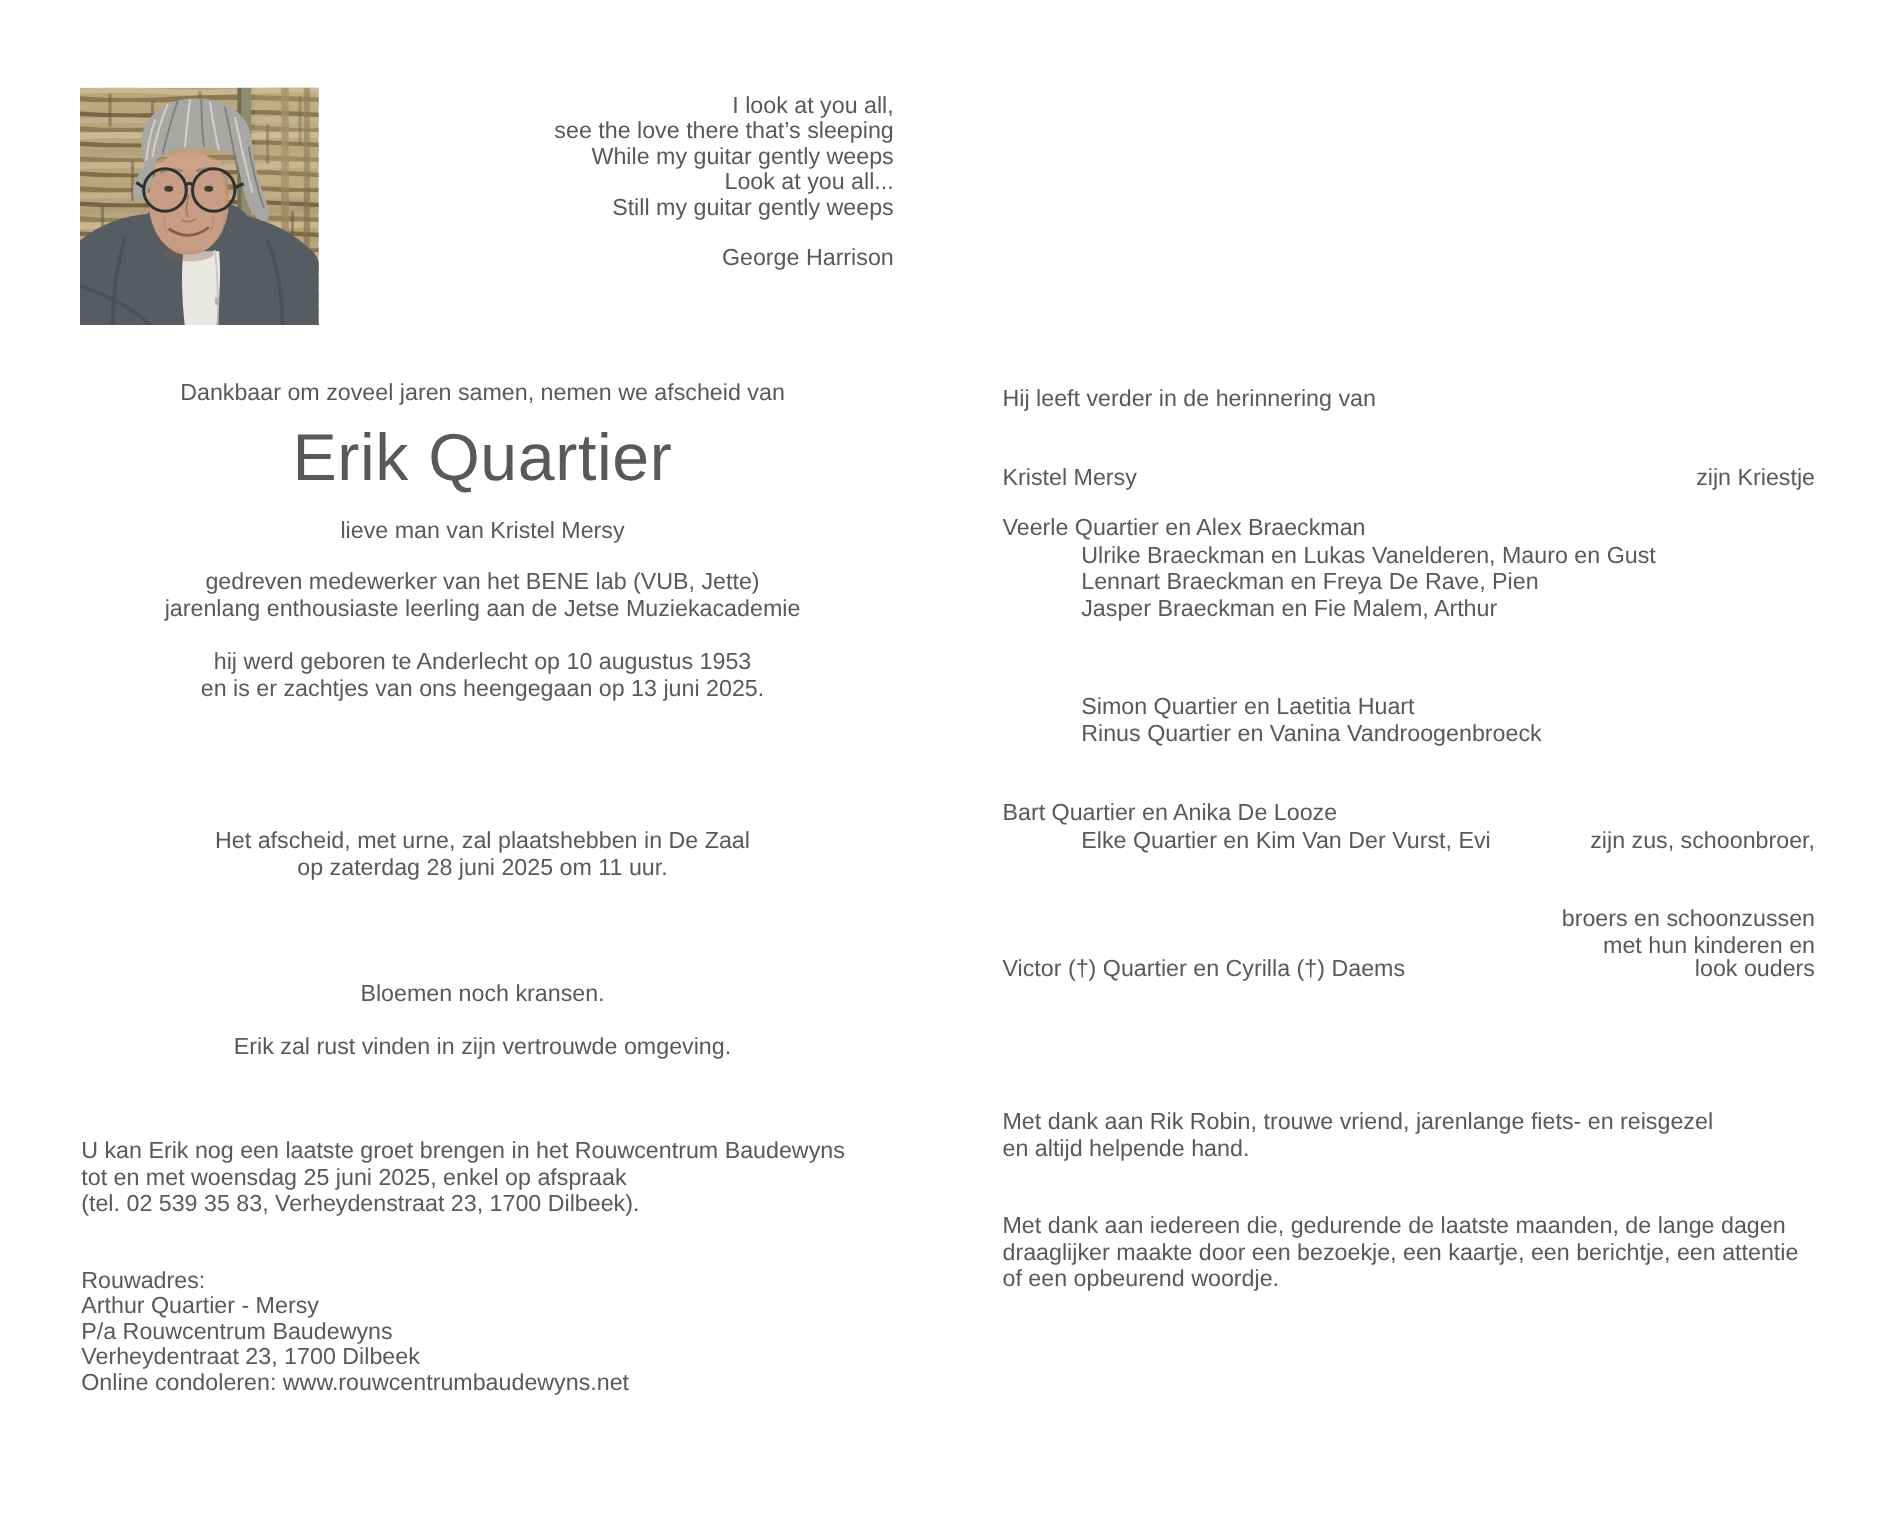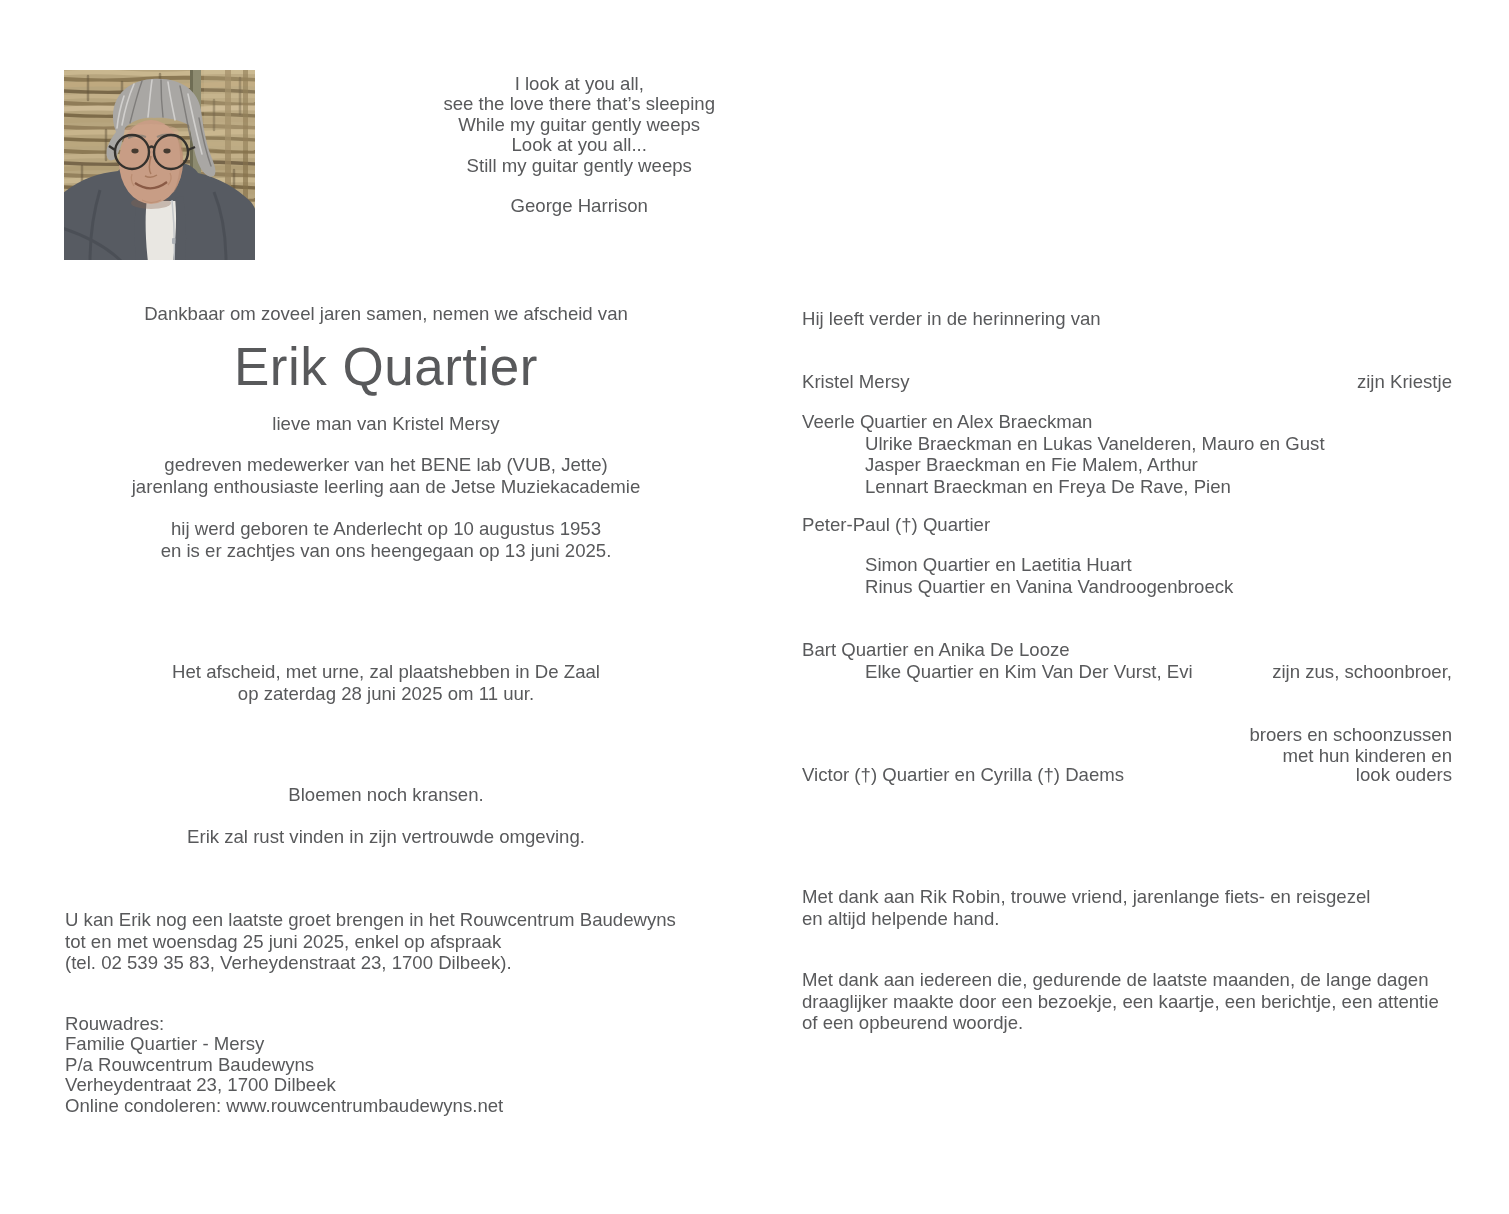--- a/index.html
+++ b/index.html
@@ -4,21 +4,21 @@
 <style>
   html,body{margin:0;padding:0;background:#ffffff;}
   body{width:1509px;height:1214px;font-family:"Liberation Sans","DejaVu Sans",sans-serif;color:#58595b;}
   .sheet{position:relative;width:1509px;height:1214px;background:#ffffff;overflow:hidden;}
   .page{position:absolute;top:0;height:1214px;font-size:18.6px;line-height:21.5px;color:#58595b;}
   .page-left{left:0;width:754px;}
   .page-right{left:754px;width:755px;}
   .abs{position:absolute;}
   .photo{left:64px;top:70px;width:191px;height:190px;overflow:hidden;}
   .photo svg{display:block;}
-  .poem{top:74px;right:39px;text-align:center;line-height:20.4px;}
+  .poem{top:74px;right:39px;text-align:right;line-height:20.4px;}
   .poem-attr{margin-top:20px;}
   .center-col{left:18px;width:736px;text-align:center;}
   .title{font-size:53px;line-height:47px;font-weight:400;letter-spacing:0.5px;}
   .left-col{left:65px;width:660px;text-align:left;}
   .addr{line-height:20.4px;}
   .rp{left:48px;right:57px;}
   .row{display:flex;justify-content:space-between;}
   .ind{padding-left:63px;}
   .right-note{text-align:right;line-height:20.8px;margin-top:44px;}
 </style>
@@ -169,45 +169,44 @@
     <div class="abs center-col" style="top:826px">Erik zal rust vinden in zijn vertrouwde omgeving.</div>
 
     <div class="abs left-col" style="top:909px">
       <div>U kan Erik nog een laatste groet brengen in het Rouwcentrum Baudewyns</div>
       <div>tot en met woensdag 25 juni 2025, enkel op afspraak</div>
       <div>(tel. 02 539 35 83, Verheydenstraat 23, 1700 Dilbeek).</div>
     </div>
 
     <div class="abs left-col addr" style="top:1014px">
       <div>Rouwadres:</div>
-      <div>Familie Quartier - Mersy</div>
+      <div>Arthur Quartier - Mersy</div>
       <div>P/a Rouwcentrum Baudewyns</div>
       <div>Verheydentraat 23, 1700 Dilbeek</div>
       <div>Online condoleren: www.rouwcentrumbaudewyns.net</div>
     </div>
 
   </section>
 
   <section class="page page-right">
 
     <div class="abs rp" style="top:308px">Hij leeft verder in de herinnering van</div>
 
     <div class="abs rp row" style="top:371px">
       <span>Kristel Mersy</span>
       <span>zijn Kriestje</span>
     </div>
 
     <div class="abs rp" style="top:411px">
       <div>Veerle Quartier en Alex Braeckman</div>
       <div class="ind">Ulrike Braeckman en Lukas Vanelderen, Mauro en Gust</div>
+      <div class="ind">Lennart Braeckman en Freya De Rave, Pien</div>
       <div class="ind">Jasper Braeckman en Fie Malem, Arthur</div>
-      <div class="ind">Lennart Braeckman en Freya De Rave, Pien</div>
-    </div>
-
-    <div class="abs rp" style="top:514px">Peter-Paul (†) Quartier</div>
+    </div>
+
 
     <div class="abs rp" style="top:554px">
       <div class="ind">Simon Quartier en Laetitia Huart</div>
       <div class="ind">Rinus Quartier en Vanina Vandroogenbroeck</div>
     </div>
 
     <div class="abs rp" style="top:639px">
       <div>Bart Quartier en Anika De Looze</div>
       <div class="row">
         <span class="ind">Elke Quartier en Kim Van Der Vurst, Evi</span>

